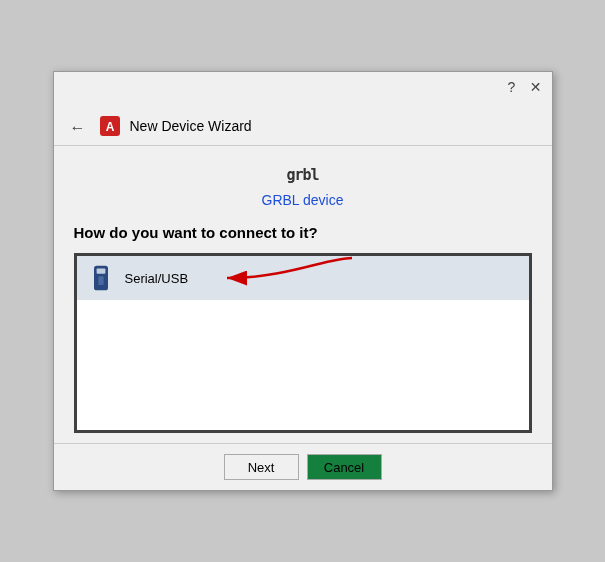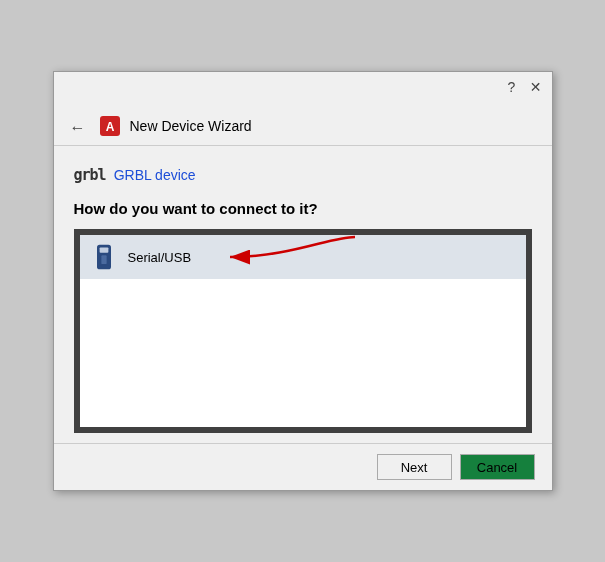--- a/index.html
+++ b/index.html
@@ -76,40 +76,41 @@
       padding: 20px 20px 10px 20px;
       flex: 1;
       display: flex;
       flex-direction: column;
     }
     .device-label {
       display: flex;
       align-items: center;
       gap: 8px;
       margin-bottom: 16px;
+      flex-direction: column;
     }
     .grbl-logo {
       font-family: monospace;
       font-size: 15px;
       font-weight: bold;
       color: #333;
       letter-spacing: -1px;
     }
     .device-name {
       font-size: 14px;
       color: #1d4ed8;
     }
     .question {
       font-size: 15px;
       font-weight: 700;
       color: #000;
       margin-bottom: 12px;
     }
     .connection-list {
-      border: 6px solid #404040;
+      border: 3px solid #404040;
       background: #fff;
       flex: 1;
       min-height: 160px;
       position: relative;
       overflow: hidden;
     }
     .connection-item {
       display: flex;
       align-items: center;
       gap: 10px;
@@ -122,23 +123,23 @@
       font-size: 13px;
       color: #000;
     }
     .usb-icon {
       width: 28px;
       height: 28px;
       flex-shrink: 0;
     }
     .footer {
       display: flex;
-      justify-content: flex-end;
-      align-items: center;
-      padding: 10px 17px;
+      justify-content: center;
+      align-items: center;
+      padding: 10px 8px;
       gap: 8px;
       border-top: 1px solid #ccc;
       background: #f0f0f0;
     }
     .btn {
       min-width: 75px;
       height: 26px;
       padding: 0 12px;
       font-size: 13px;
       border: 1px solid #aaa;

